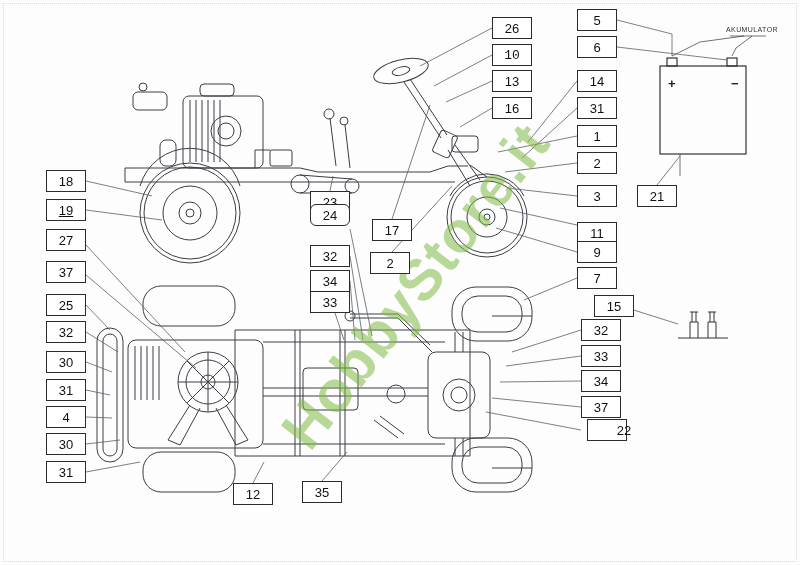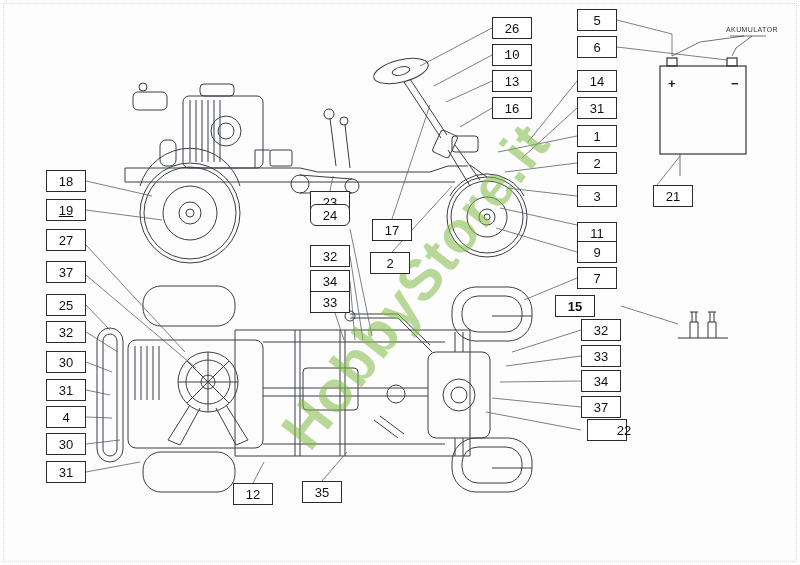--- a/index.html
+++ b/index.html
@@ -223,24 +223,24 @@
   <div class="callout" style="left:577px; top:9px;">5</div>
   <div class="callout" style="left:577px; top:36px;">6</div>
   <div class="callout" style="left:577px; top:70px;">14</div>
   <div class="callout" style="left:577px; top:97px;">31</div>
   <div class="callout" style="left:577px; top:125px;">1</div>
   <div class="callout" style="left:577px; top:152px;">2</div>
   <div class="callout" style="left:577px; top:185px;">3</div>
   <div class="callout" style="left:577px; top:222px;">11</div>
   <div class="callout" style="left:577px; top:241px;">9</div>
   <div class="callout" style="left:577px; top:267px;">7</div>
-  <div class="callout" style="left:555px; top:295px;font-weight:bold;">15</div>
+  <div class="callout" style="left:594px; top:295px;">15</div>
   <div class="callout" style="left:581px; top:319px;">32</div>
   <div class="callout" style="left:581px; top:345px;">33</div>
   <div class="callout" style="left:581px; top:370px;">34</div>
   <div class="callout" style="left:581px; top:396px;">37</div>
   <div class="callout" style="left:587px; top:419px;padding-left:34px;">22</div>
 
-  <div class="callout" style="left:637px; top:185px;margin-left:16px;">21</div>
+  <div class="callout" style="left:637px; top:185px;">21</div>
 
   <div class="callout" style="left:233px; top:483px;">12</div>
   <div class="callout" style="left:302px; top:481px;">35</div>
 </div>
 
 </body></html>

